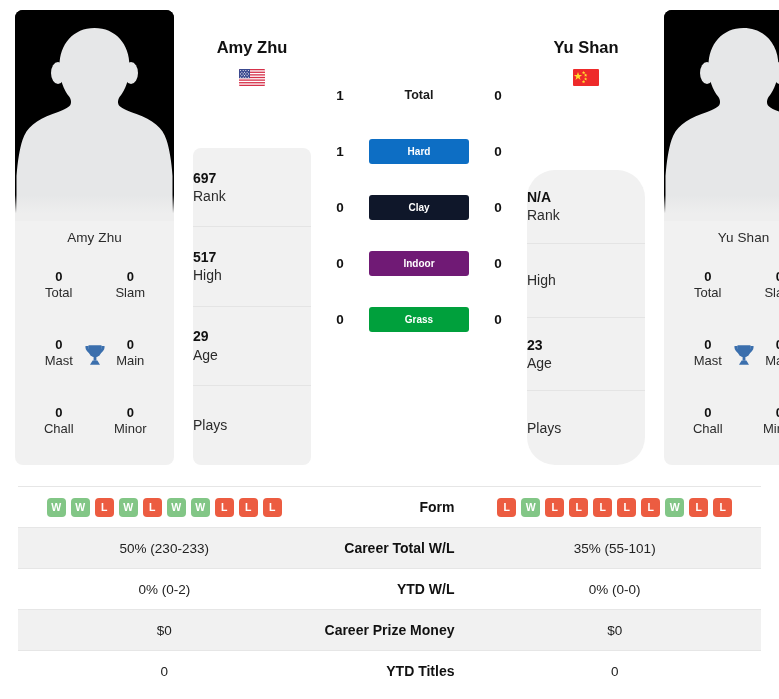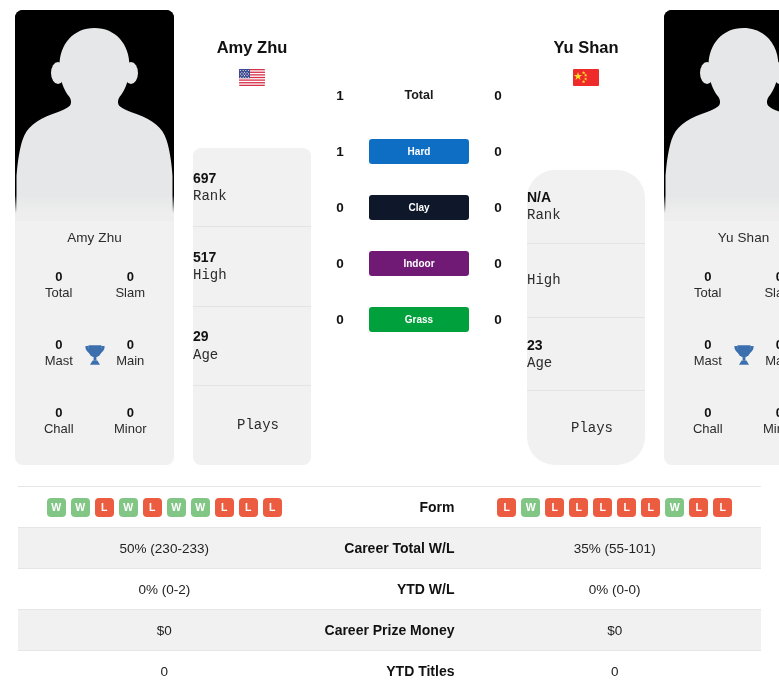--- a/index.html
+++ b/index.html
@@ -64,23 +64,23 @@
     align-self: flex-start;
   }
   .stats-col.left-col  { margin: 138px 0 0 19px; height: 317px; }
   .stats-col.right-col { margin: 160px 19px 0 0;  height: 295px; }
   .stat-box {
     display: flex; flex-direction: column;
     align-items: flex-start; justify-content: center;
     border-bottom: 1px solid #e4e4e4;
     height: 25%;
   }
-  .stat-box:last-child { border-bottom: none; margin-left: 44px; }
+  .stat-box:last-child { border-bottom: none; }
   .stat-val { font-size: 14px; font-weight: bold; color: #111; line-height: 1.3; }
-  .stat-lbl { font-size: 14px; color: #2b2b2b; line-height: 1.3; font-family: Liberation Mono, monospace; }
+  .stat-lbl { font-size: 14px; color: #2b2b2b; line-height: 1.3; }
 
   
   .name-head {
     flex: 0 0 118px; width: 118px;
     position: absolute; top: 28px;
     text-align: center;
   }
   .name-head .pname { font-size: 16.5px; font-weight: bold; color: #111; white-space: nowrap; }
   .flag { margin: 12px auto 0 auto; display: block; width: 26px; height: 17px; border-radius: 1px; }
 

